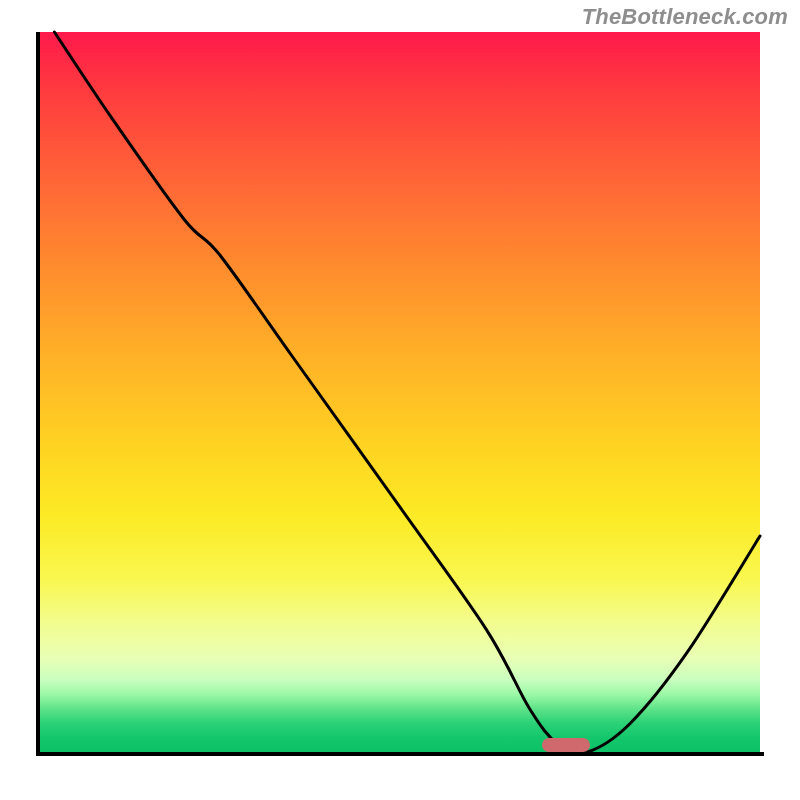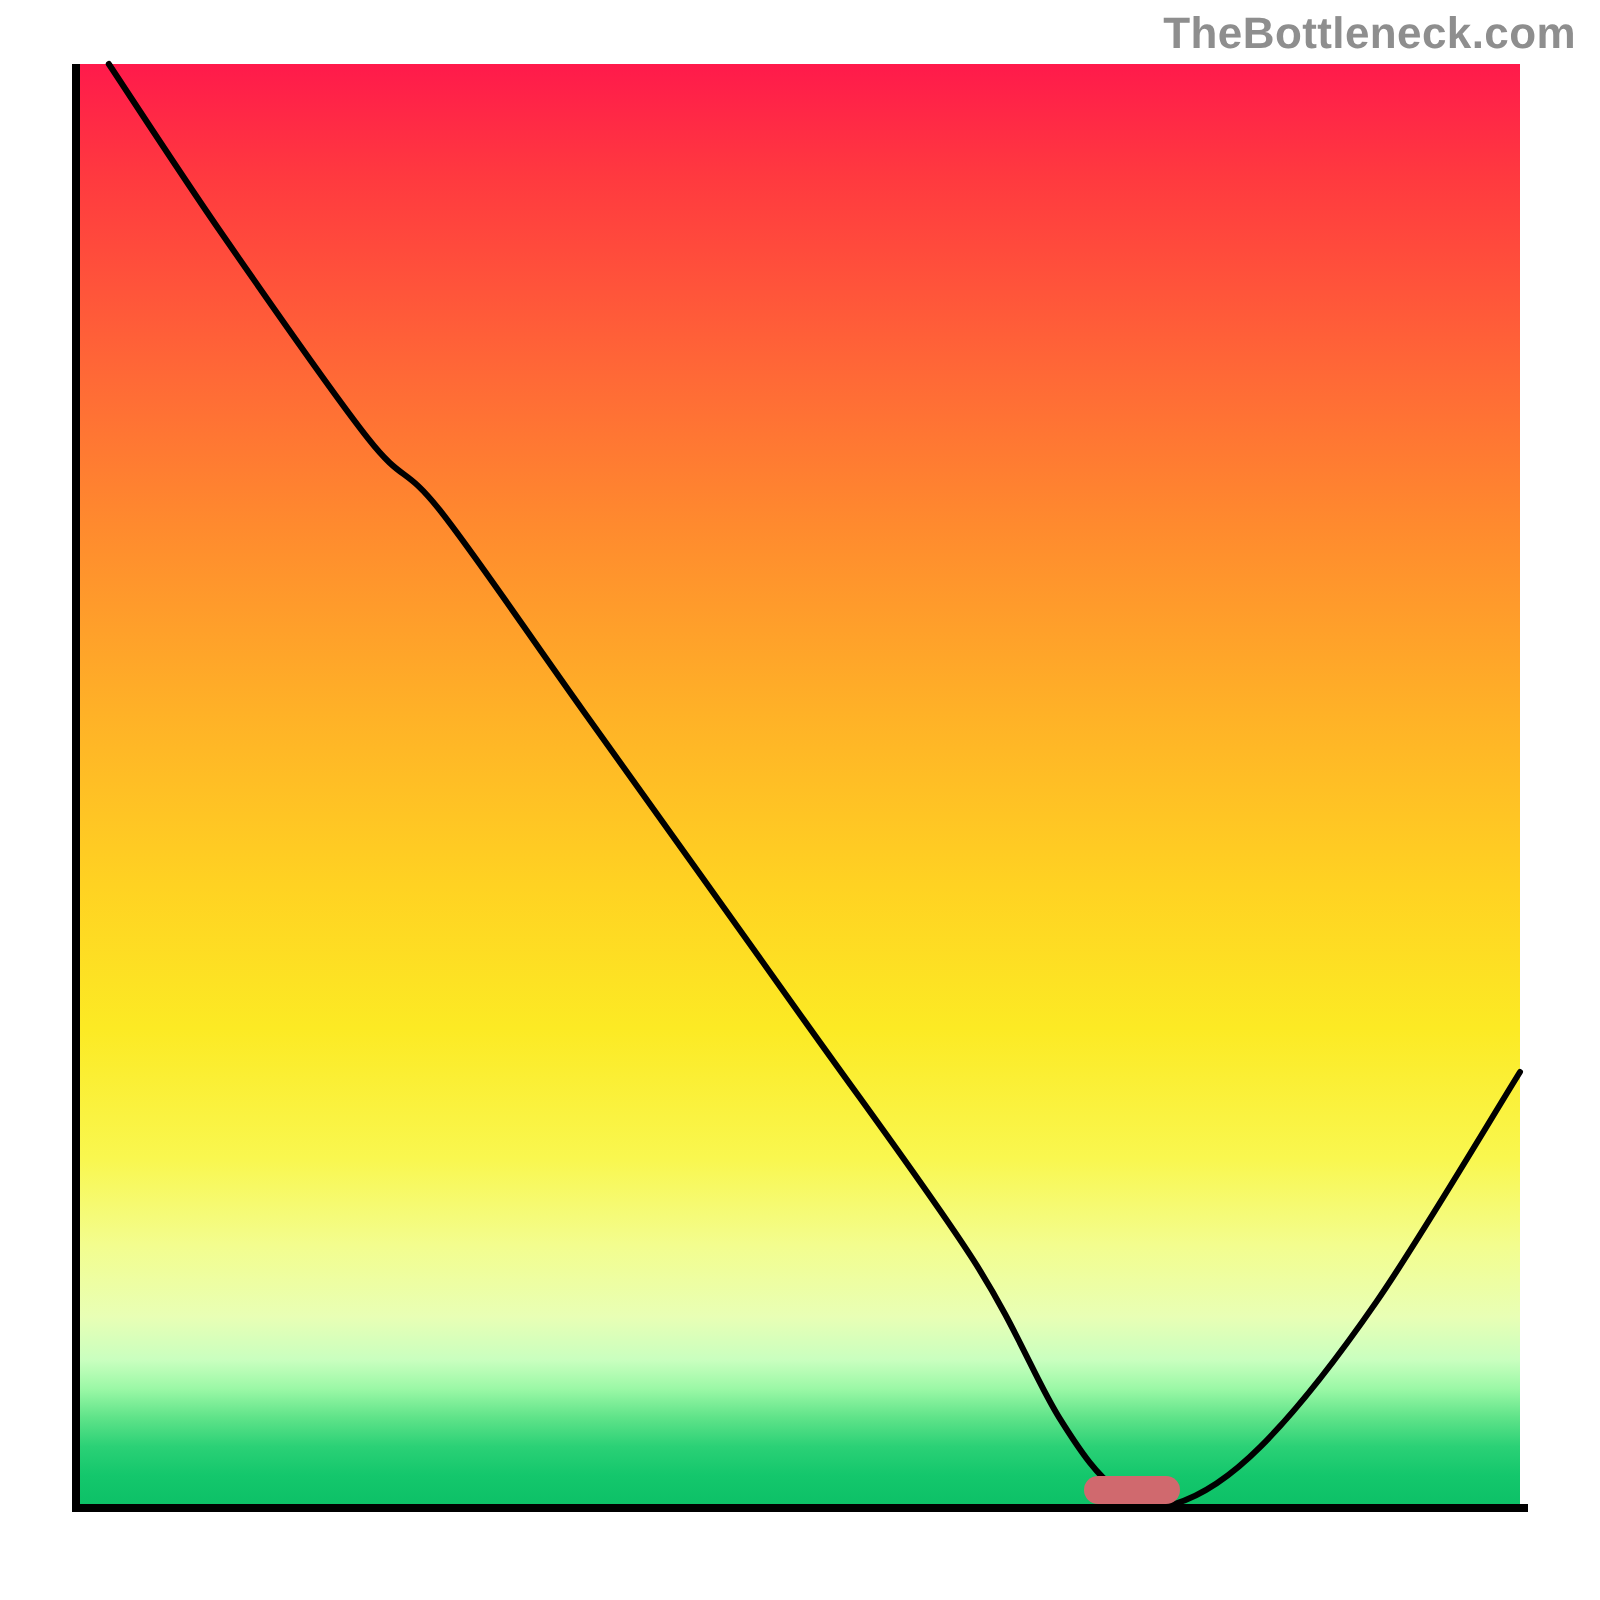--- a/index.html
+++ b/index.html
@@ -8,20 +8,21 @@
     width: 800px;
     height: 800px;
     background: #ffffff;
     font-family: Arial, Helvetica, sans-serif;
     overflow: hidden;
   }
   .wrap {
     position: relative;
     width: 800px;
     height: 636px;
+    font-style: italic;
   }
   .attribution {
     position: absolute;
     top: 4px;
     right: 12px;
     font-size: 22px;
     font-weight: 700;
     color: #8e8e8e;
     letter-spacing: 0.2px;
   }

